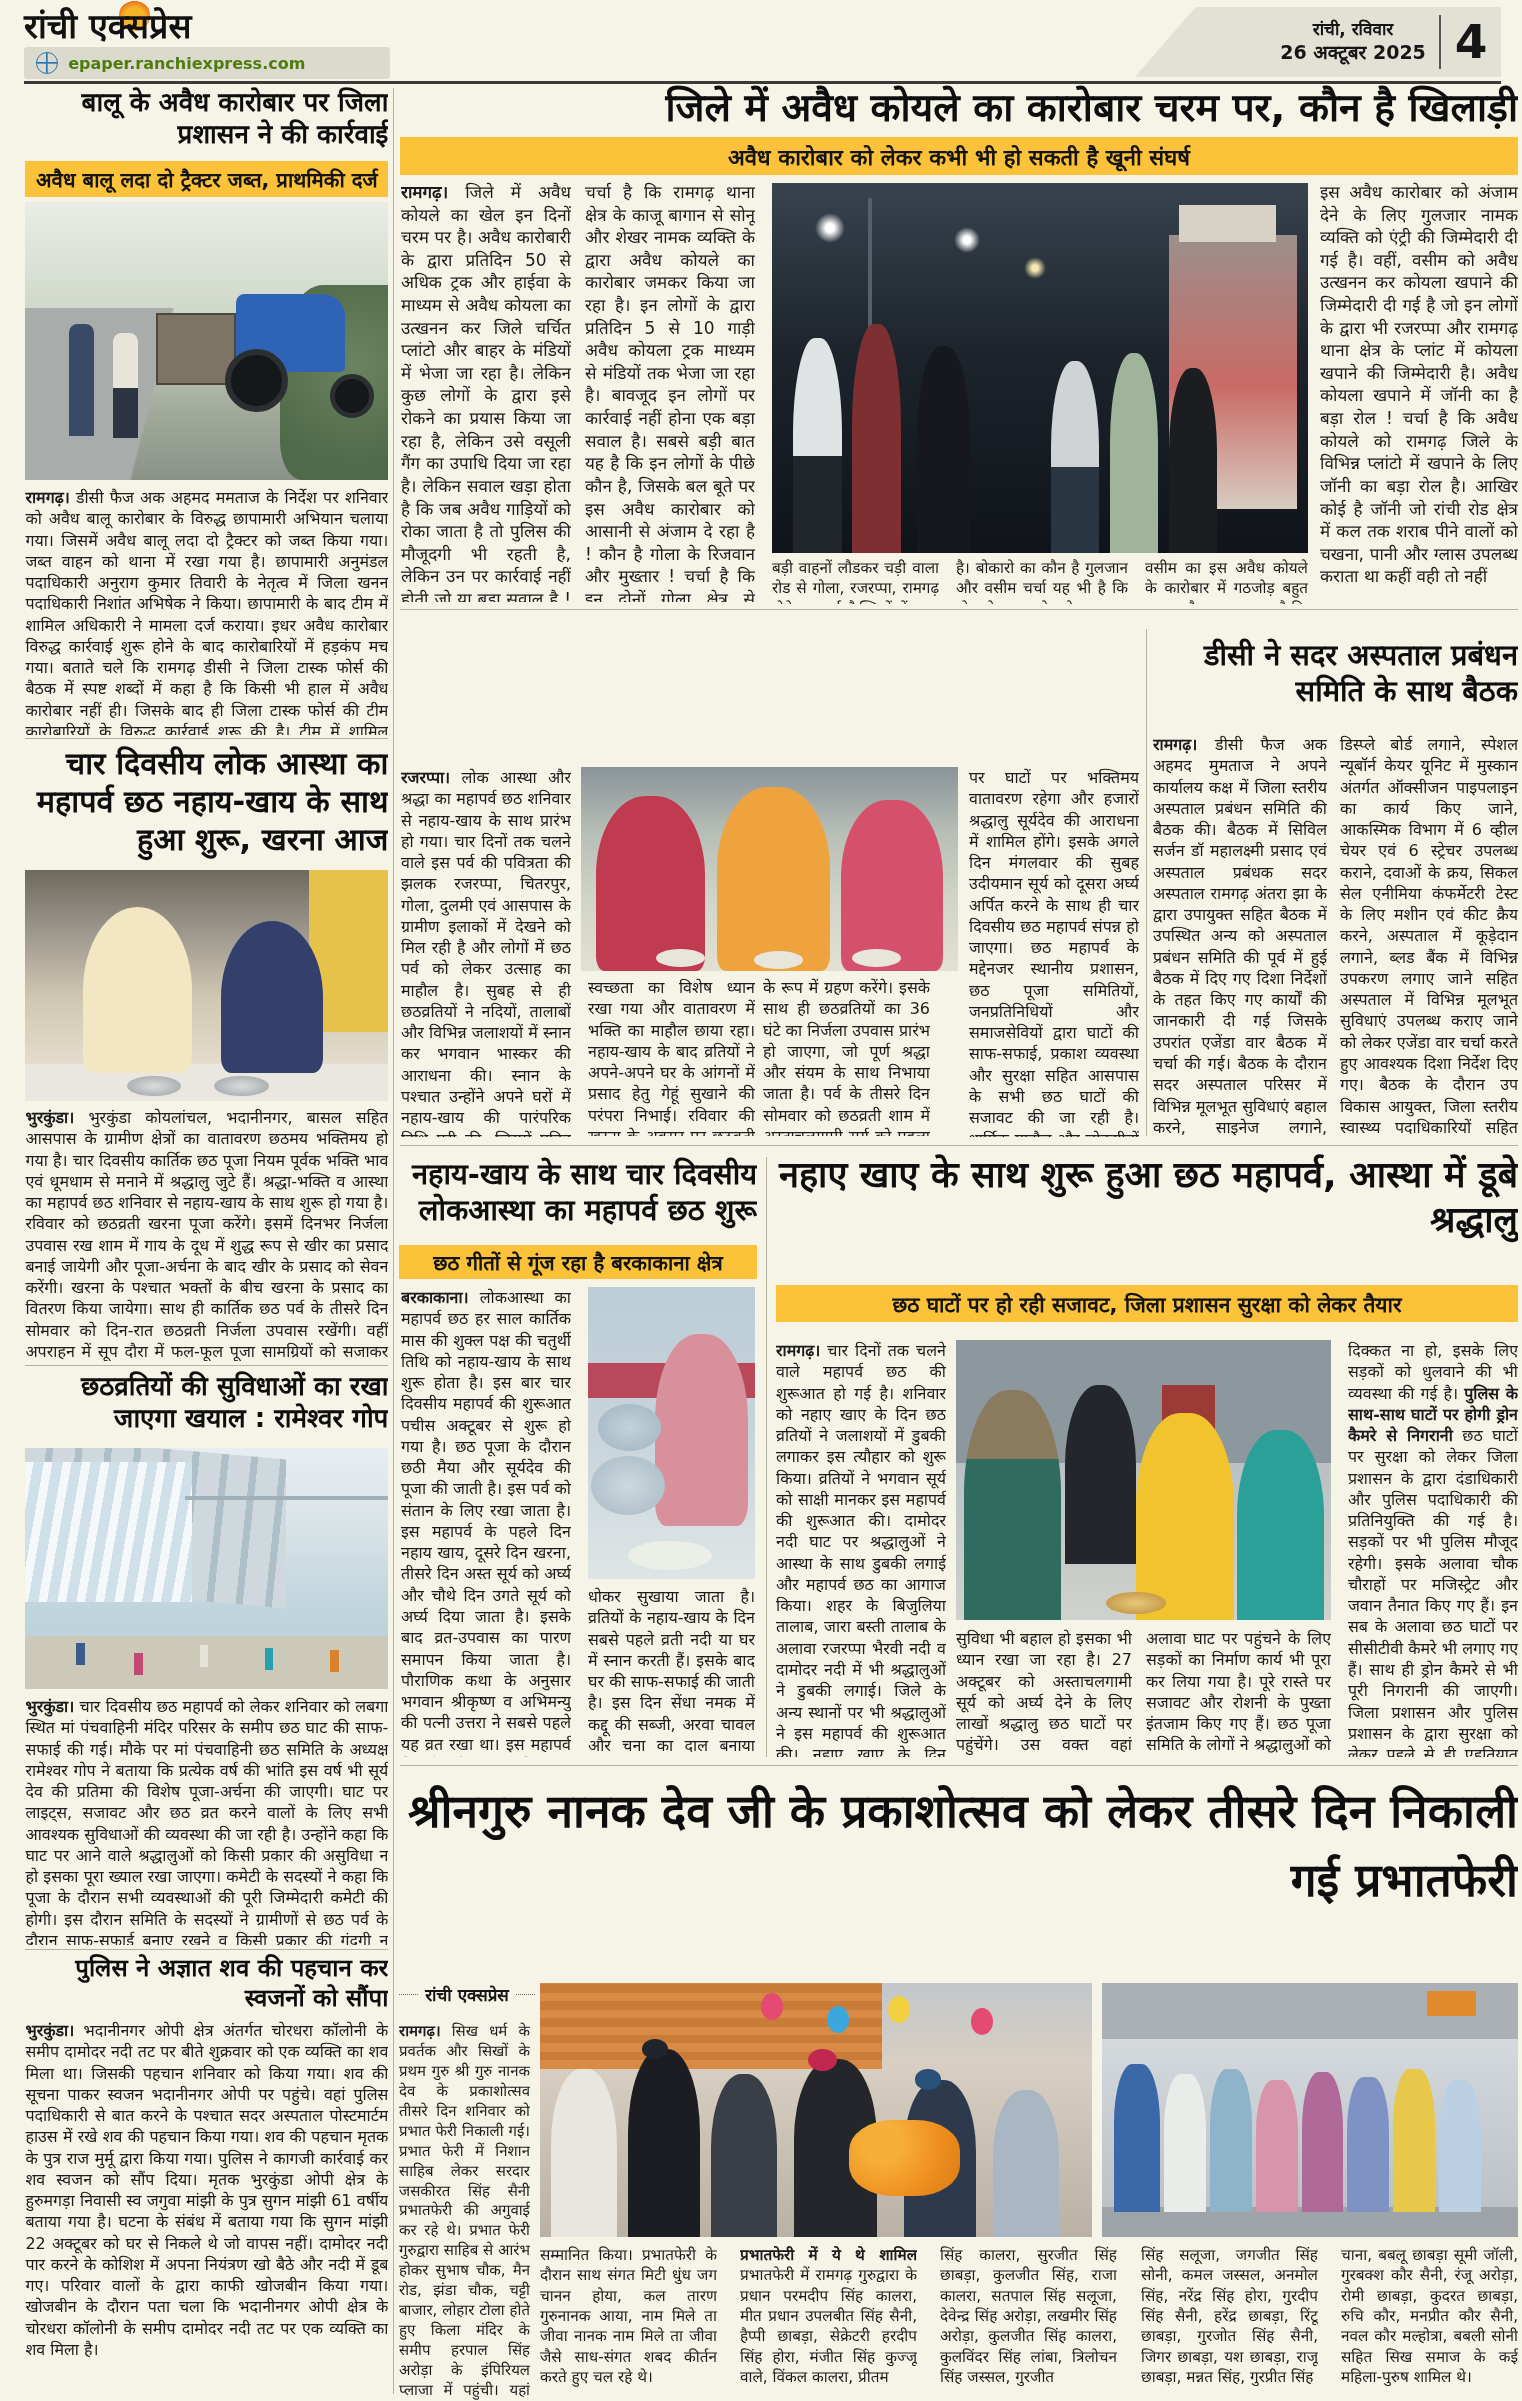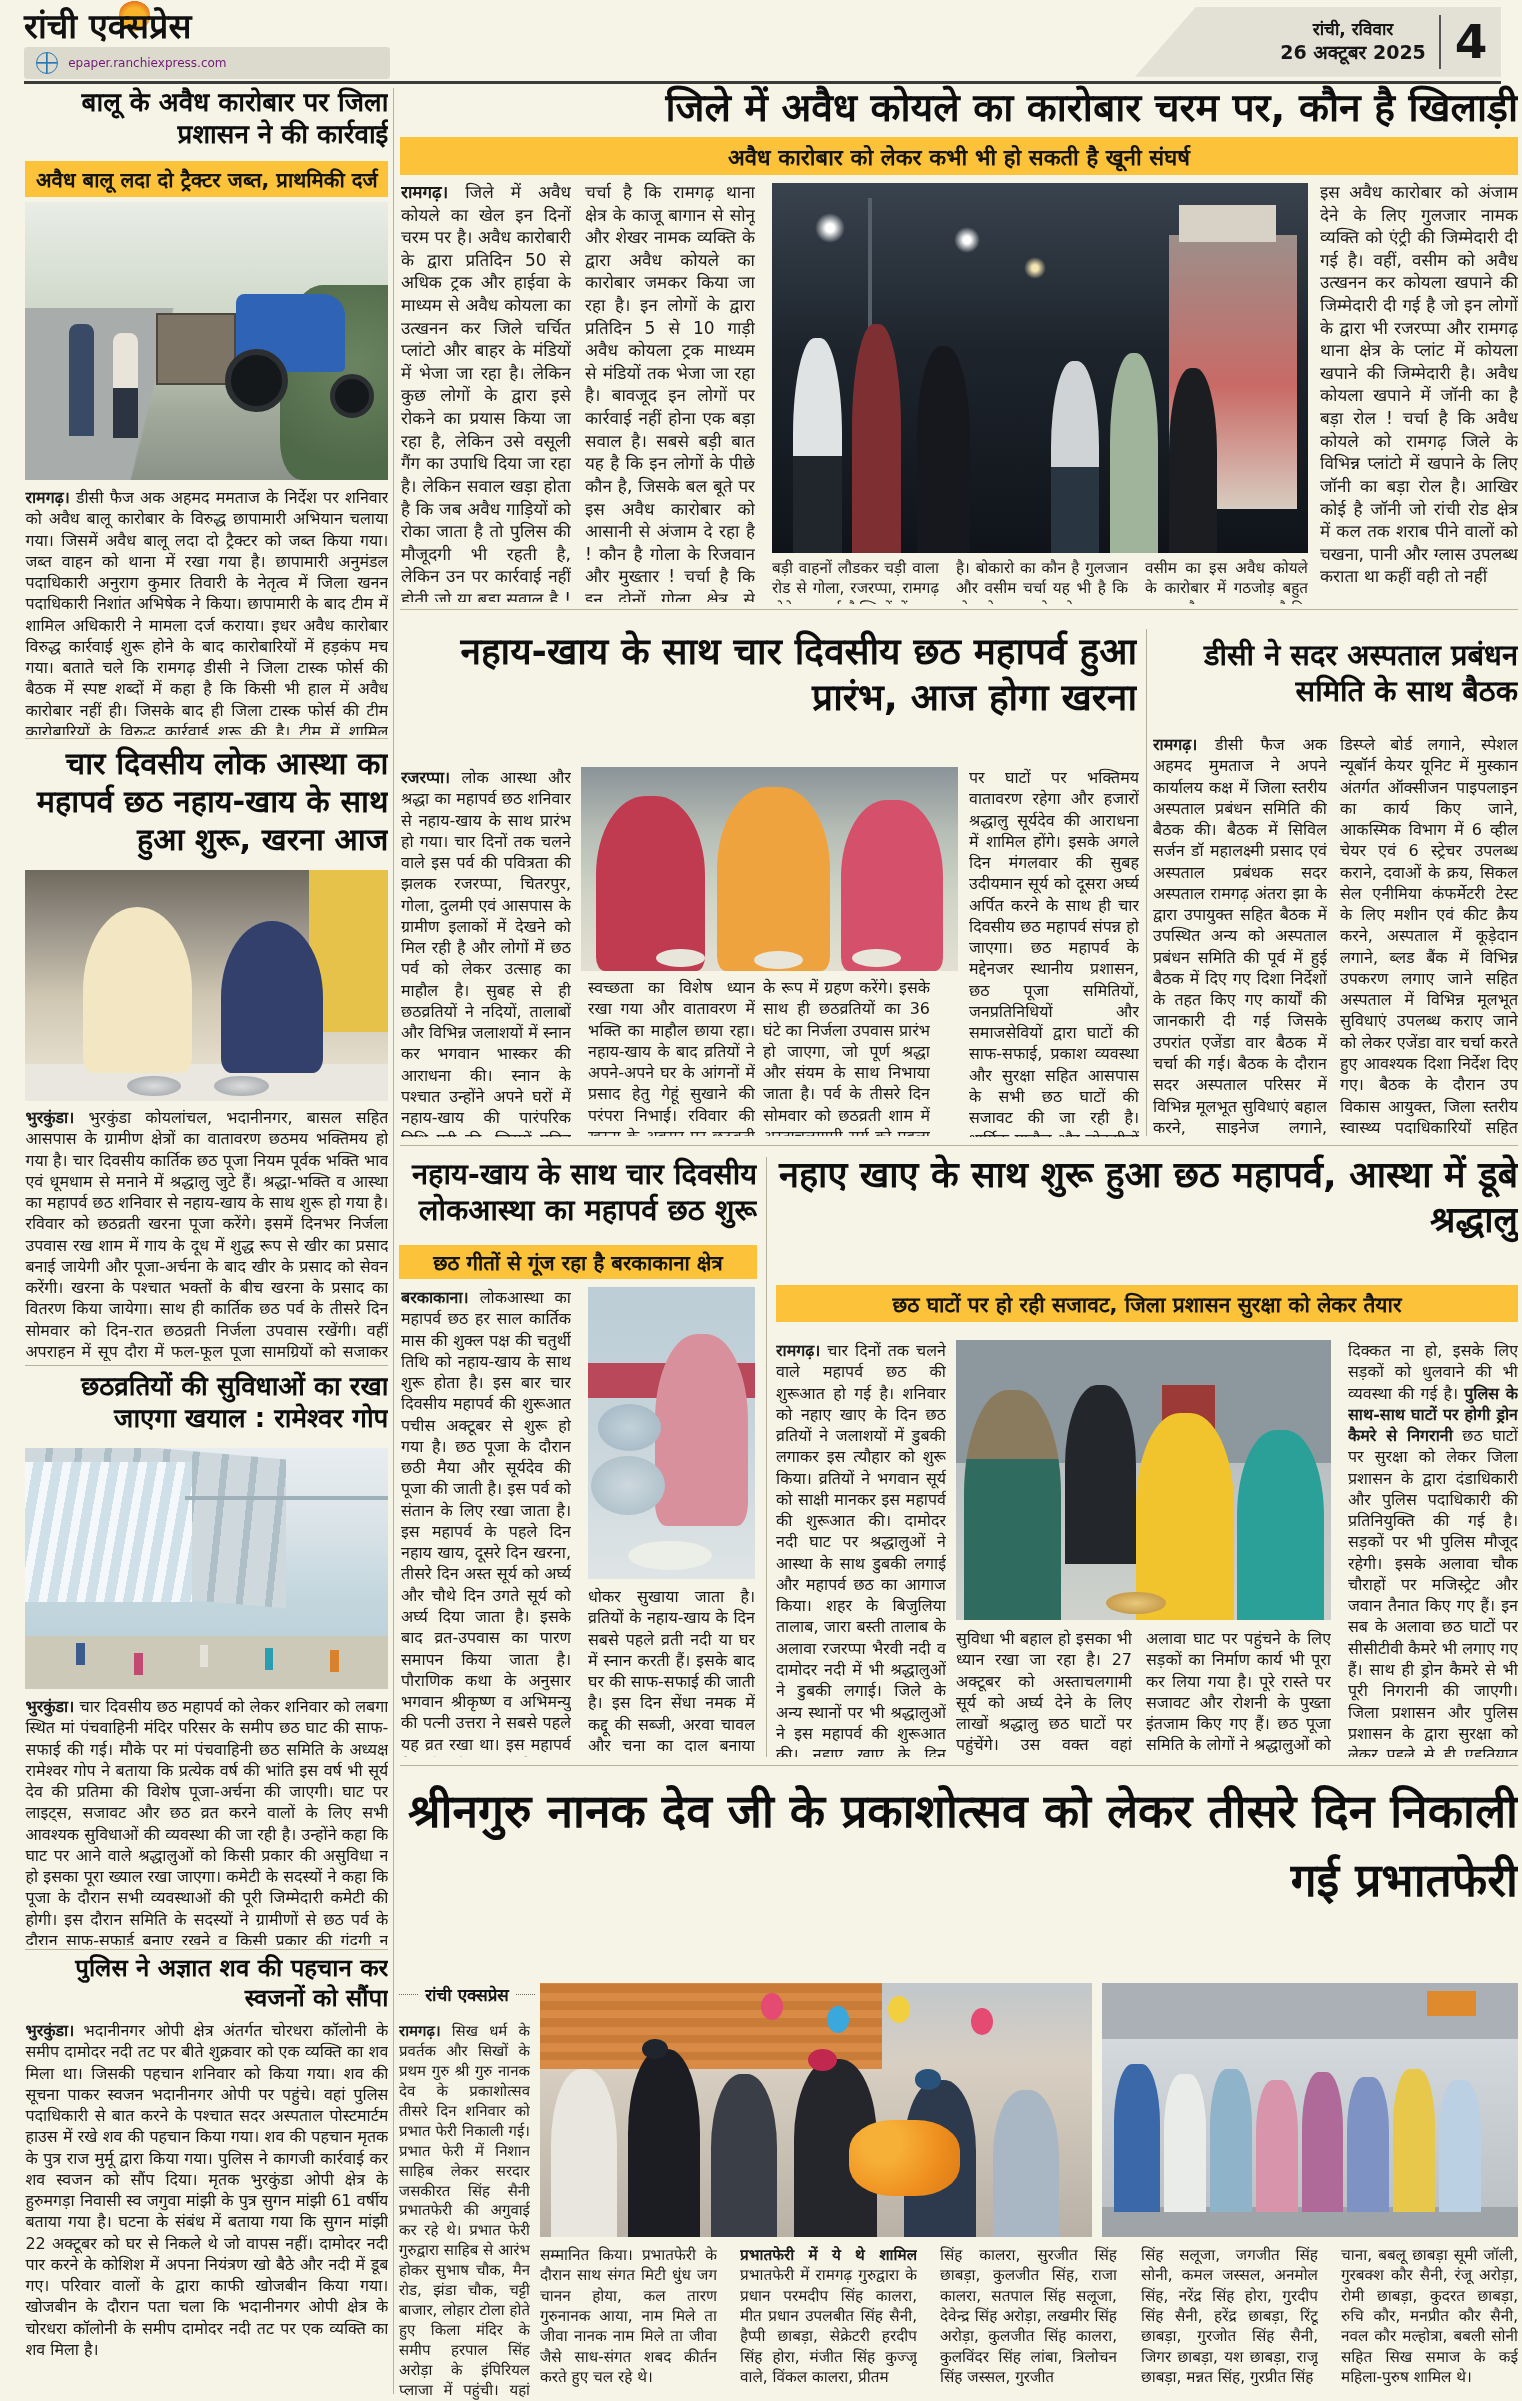--- a/index.html
+++ b/index.html
@@ -16,21 +16,21 @@
   .hr{position:absolute;height:0.8px;background:#b5b19c}
   .thick{height:2.5px;background:#3a3a38}
   
   .logo{font-weight:800;font-size:34px;color:#111;position:relative;z-index:2;line-height:1}
   .sun{position:absolute;left:95px;top:-8.5px;width:30.5px;height:30.5px;border-radius:50%;
        background:radial-gradient(circle at 50% 60%,#f7b32a 0 45%,#e8761c 72%,transparent 73%);z-index:1}
   .urlbar{background:#dcdacd;border-radius:3.4px;display:flex;align-items:center;gap:10.2px;padding:0 12px}
   .globe{width:22px;height:22px;border-radius:50%;border:1.7px solid #2878b8;flex:0 0 auto;
          background:linear-gradient(#2878b8,#2878b8) center/100% 1.7px no-repeat,
                     linear-gradient(#2878b8,#2878b8) center/1.7px 100% no-repeat}
-  .url{font-weight:400;font-size:12px;color:#701a75}
+  .url{font-weight:700;font-size:16px;color:#4d7c0f}
   .brk{width:13.6px;height:71px;border:6px solid #a7a79f}
   .brkL{border-right:none}
   .brkR{border-left:none}
   .edition{font-weight:800;font-size:41px;line-height:1}
   .edblue{color:#1f9ad6}
   .datebox{background:#e3e1d6;clip-path:polygon(61px 0,100% 0,100% 100%,0 100%);
            display:flex;align-items:center;justify-content:flex-end;gap:13.6px;padding:0 13.6px 0 76px}
   .datecol{text-align:center;line-height:1.25}
   .pd{font-size:17px;font-weight:700}
   .dt{font-size:19px;font-weight:800}
@@ -144,21 +144,20 @@
     <div style="left:63%;bottom:0;width:9%;height:54%;background:#9fb49b;border-radius:45% 45% 0 0"></div>
     <div style="left:74%;bottom:0;width:9%;height:50%;background:#1b1d20;border-radius:45% 45% 0 0"></div>
   </div>
   <div class="abs bt" style="left:772px;top:558px;width:167px;height:46px;font-size:15.3px">बड़ी वाहनों लौडकर चड़ी वाला रोड से गोला, रजरप्पा, रामगढ़ होते हुए कई फैक्टियों में खपा रहे</div>
   <div class="abs bt" style="left:956px;top:558px;width:172px;height:46px;font-size:15.3px">है। बोकारो का कौन है गुलजान और वसीम चर्चा यह भी है कि बोकारो थाना क्षेत्र के गुलजान और</div>
   <div class="abs bt" style="left:1145px;top:558px;width:163px;height:46px;font-size:15.3px">वसीम का इस अवैध कोयले के कारोबार में गठजोड़ बहुत मजबूत है। बताया जाता है कि</div>
   <div class="abs bt" style="left:1320px;top:181px;width:198px;height:421px;font-size:17px">इस अवैध कारोबार को अंजाम देने के लिए गुलजार नामक व्यक्ति को एंट्री की जिम्मेदारी दी गई है। वहीं, वसीम को अवैध उत्खनन कर कोयला खपाने की जिम्मेदारी दी गई है जो इन लोगों के द्वारा भी रजरप्पा और रामगढ़ थाना क्षेत्र के प्लांट में कोयला खपाने की जिम्मेदारी है। अवैध कोयला खपाने में जॉनी का है बड़ा रोल ! चर्चा है कि अवैध कोयले को रामगढ़ जिले के विभिन्न प्लांटो में खपाने के लिए जॉनी का बड़ा रोल है। आखिर कोई है जॉनी जो रांची रोड क्षेत्र में कल तक शराब पीने वालों को चखना, पानी और ग्लास उपलब्ध कराता था कहीं वही तो नहीं</div>
 
   <div class="hr" style="left:400px;top:609px;width:1118px"></div>
 
-  <div class="abs h" style="left:399px;top:629px;width:738px;height:100px;font-size:37px">नहाय-खाय के साथ चार दिवसीय छठ महापर्व हुआ प्रारंभ, आज होगा खरना</div>
   <div class="abs bt" style="left:401px;top:767px;width:170px;height:370px">
     <span class="dl">रजरप्पा।</span>
     <span>लोक आस्था और श्रद्धा का महापर्व छठ शनिवार से नहाय-खाय के साथ प्रारंभ हो गया। चार दिनों तक चलने वाले इस पर्व की पवित्रता की झलक रजरप्पा, चितरपुर, गोला, दुलमी एवं आसपास के ग्रामीण इलाकों में देखने को मिल रही है और लोगों में छठ पर्व को लेकर उत्साह का माहौल है। सुबह से ही छठव्रतियों ने नदियों, तालाबों और विभिन्न जलाशयों में स्नान कर भगवान भास्कर की आराधना की। स्नान के पश्चात उन्होंने अपने घरों में नहाय-खाय की पारंपरिक विधि पूरी की, जिसमें पवित्र मन से बना कद्दू-भात और चने की दाल का सेवन किया गया। इस दौरान घरों में</span>
   </div>
   <div class="ph" style="left:581px;top:767px;width:377px;height:204px;background:linear-gradient(180deg,#8a9398 0%,#b7beb6 32%,#cfd3c6 62%,#e3e0d2 100%)">
     <div style="left:4%;bottom:0;width:29%;height:86%;background:#c03a50;border-radius:45% 45% 8% 8%"></div>
     <div style="left:36%;bottom:0;width:30%;height:90%;background:#efa33e;border-radius:45% 45% 8% 8%"></div>
     <div style="left:69%;bottom:0;width:27%;height:84%;background:#d4506b;border-radius:45% 45% 8% 8%"></div>
     <div style="left:20%;bottom:2%;width:13%;height:9%;background:#e8e6da;border-radius:50%"></div>
     <div style="left:46%;bottom:1%;width:13%;height:9%;background:#e8e6da;border-radius:50%"></div>

